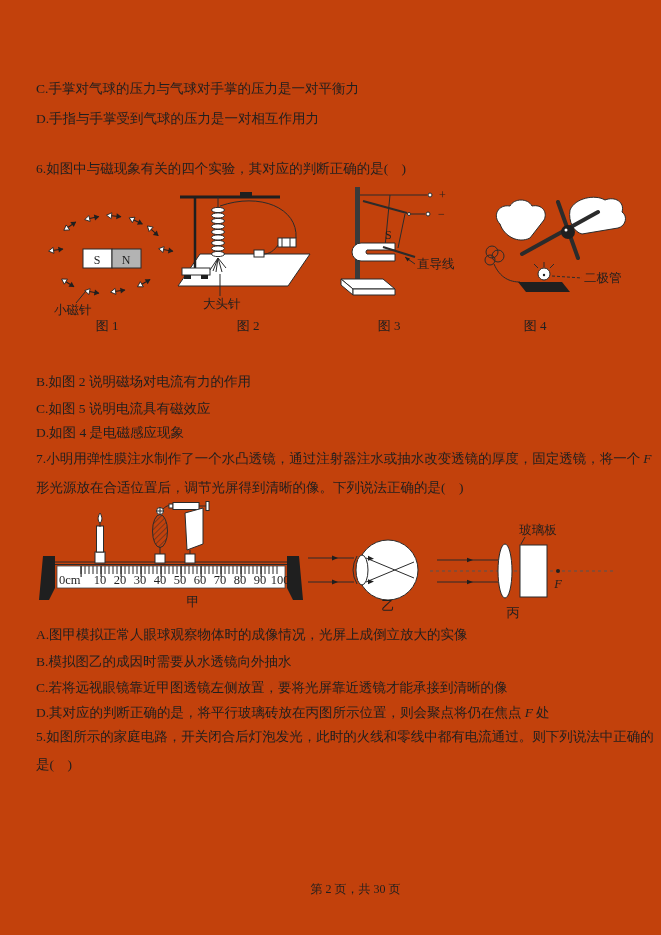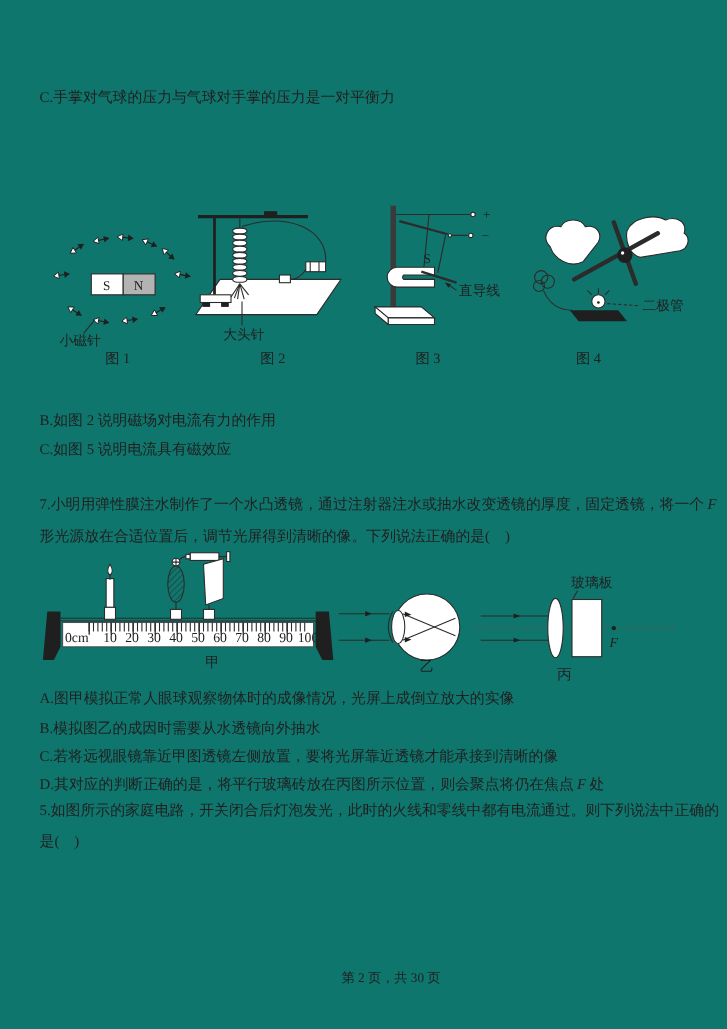--- a/index.html
+++ b/index.html
@@ -1,37 +1,39 @@
 <!DOCTYPE html>
 <html><head>
 <meta charset="utf-8">
 <style>
   html,body{margin:0;padding:0;background:#ffffff;}
   .page{
-    position:relative;width:661px;height:935px;background:#0f766e;overflow:hidden;
+    position:relative;width:661px;height:935px;background:#c2410c;overflow:hidden;
     font-family:"Liberation Serif","DejaVu Serif",serif;color:#1f1f1f;font-size:13.5px;
   }
   .line{position:absolute;left:36px;white-space:pre;line-height:18px;}
   .fsym{font-style:italic;padding:0 3px;font-family:"Liberation Serif","DejaVu Serif",serif;}
   .fig{position:absolute;}
   .fig text{font-family:"Liberation Serif","DejaVu Serif",serif;fill:#1f1f1f;font-size:12.5px;}
   .fig .cap{font-size:13px;}
   .fig .pole{font-size:12px;}
   .footer{position:absolute;top:881px;left:0;width:100%;text-align:center;font-size:12px;white-space:pre;padding-left:25px;}
   .ln{stroke:#2b2b2b;stroke-width:1;fill:none;}
   .fw{fill:#ffffff;stroke:#2b2b2b;stroke-width:1;}
   .fb{fill:#1f1f1f;stroke:none;}
 </style>
 </head>
 <body>
 
 <div class="page">
 
   <div class="line" style="top:80px">C.手掌对气球的压力与气球对手掌的压力是一对平衡力</div>
-
+  <div class="line" style="top:110px">D.手指与手掌受到气球的压力是一对相互作用力</div>
+
+  <div class="line" style="top:160px">6.如图中与磁现象有关的四个实验，其对应的判断正确的是(　)</div>
 
   <svg class="fig" style="left:40px;top:190px" width="135" height="145" viewBox="0 0 135 145">
     <defs>
       <g id="needle">
         <line x1="-7" y1="0" x2="7" y2="0" stroke="#1f1f1f" stroke-width="1"></line>
         <polygon points="7.5,0 2.5,-3 2.5,3" fill="#1f1f1f"></polygon>
         <polygon points="-7.5,0 -2.5,-3 -2.5,3" fill="#ffffff" stroke="#1f1f1f" stroke-width="0.8"></polygon>
       </g>
     </defs>
     <g>
@@ -155,20 +157,21 @@
       <line x1="84" y1="74" x2="80" y2="78" class="ln"></line>
       <circle cx="74" cy="85" r="1.2" class="fb"></circle>
     </g>
     <line x1="82" y1="86" x2="112" y2="88" stroke="#2b2b2b" stroke-dasharray="3 2"></line>
     <text x="114" y="92">二极管</text>
     <text class="cap" x="65" y="140" text-anchor="middle">图 4</text>
   </svg>
 
   <div class="line" style="top:373px">B.如图 2 说明磁场对电流有力的作用</div>
   <div class="line" style="top:400px">C.如图 5 说明电流具有磁效应</div>
+  <div class="line" style="top:424px">D.如图 4 是电磁感应现象</div>
 
   <div class="line" style="top:450px"><span>7.小明用弹性膜注水制作了一个水凸透镜，通过注射器注水或抽水改变透镜的厚度，固定透镜，将一个</span><span class="fsym">F</span></div>
   <div class="line" style="top:479px">形光源放在合适位置后，调节光屏得到清晰的像。下列说法正确的是(　)</div>
 
   <svg class="fig" style="left:35px;top:500px" width="272" height="115" viewBox="0 0 272 115">
     <defs>
       <pattern id="hatch" width="4" height="4" patternUnits="userSpaceOnUse" patternTransform="rotate(45)">
         <line x1="0" y1="0" x2="0" y2="4" stroke="#2b2b2b" stroke-width="1"></line>
       </pattern>
     </defs>

